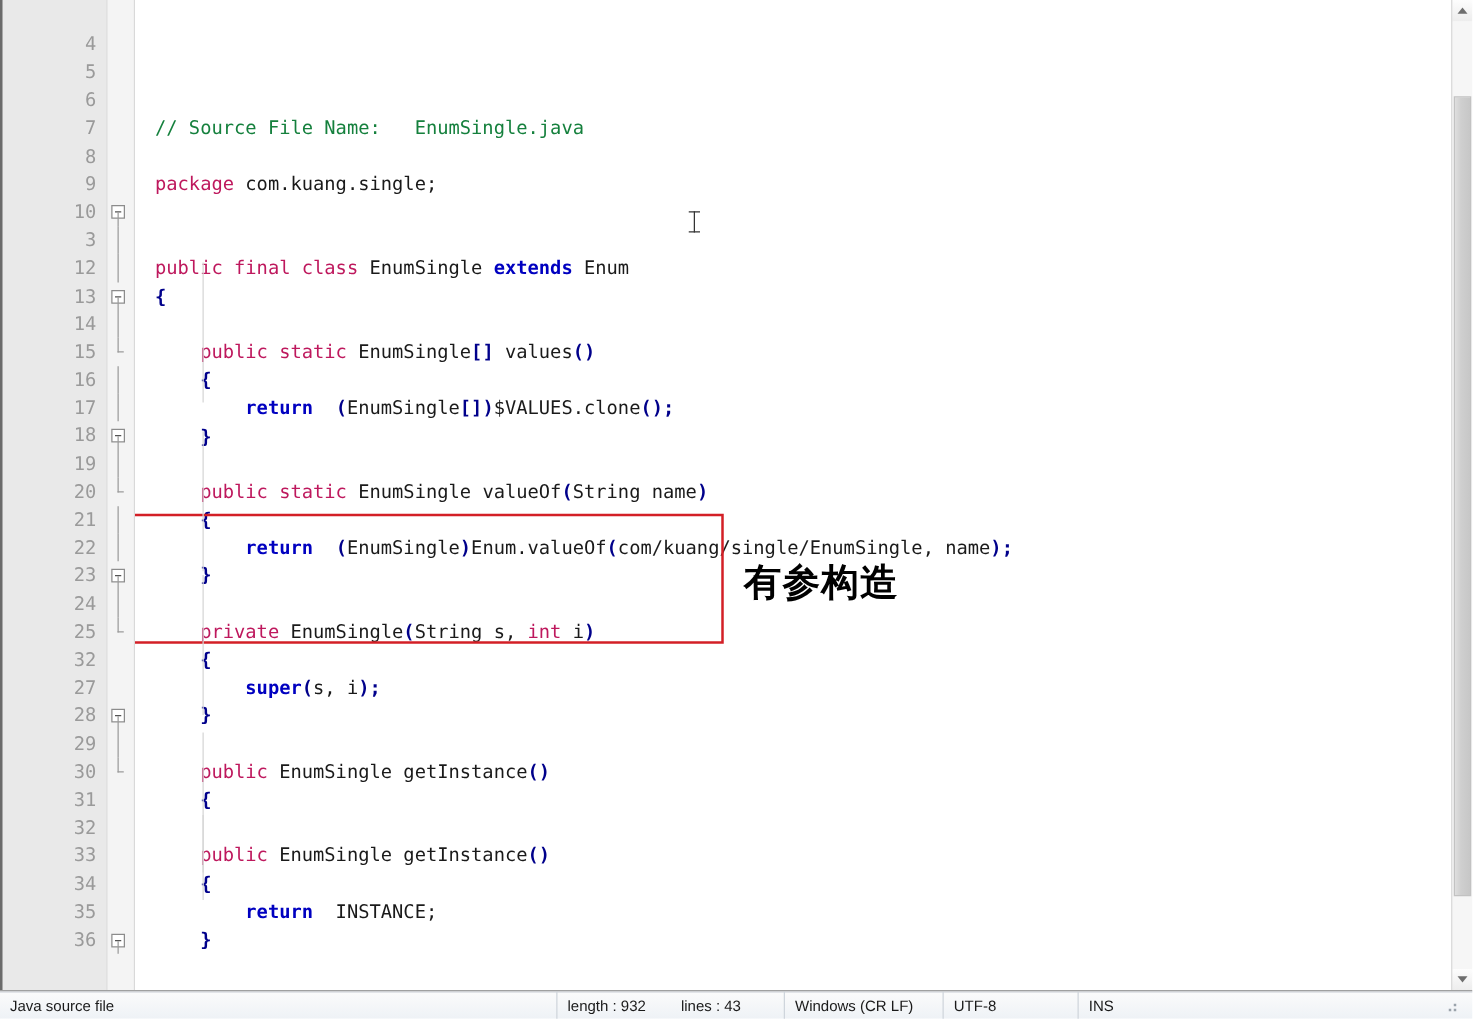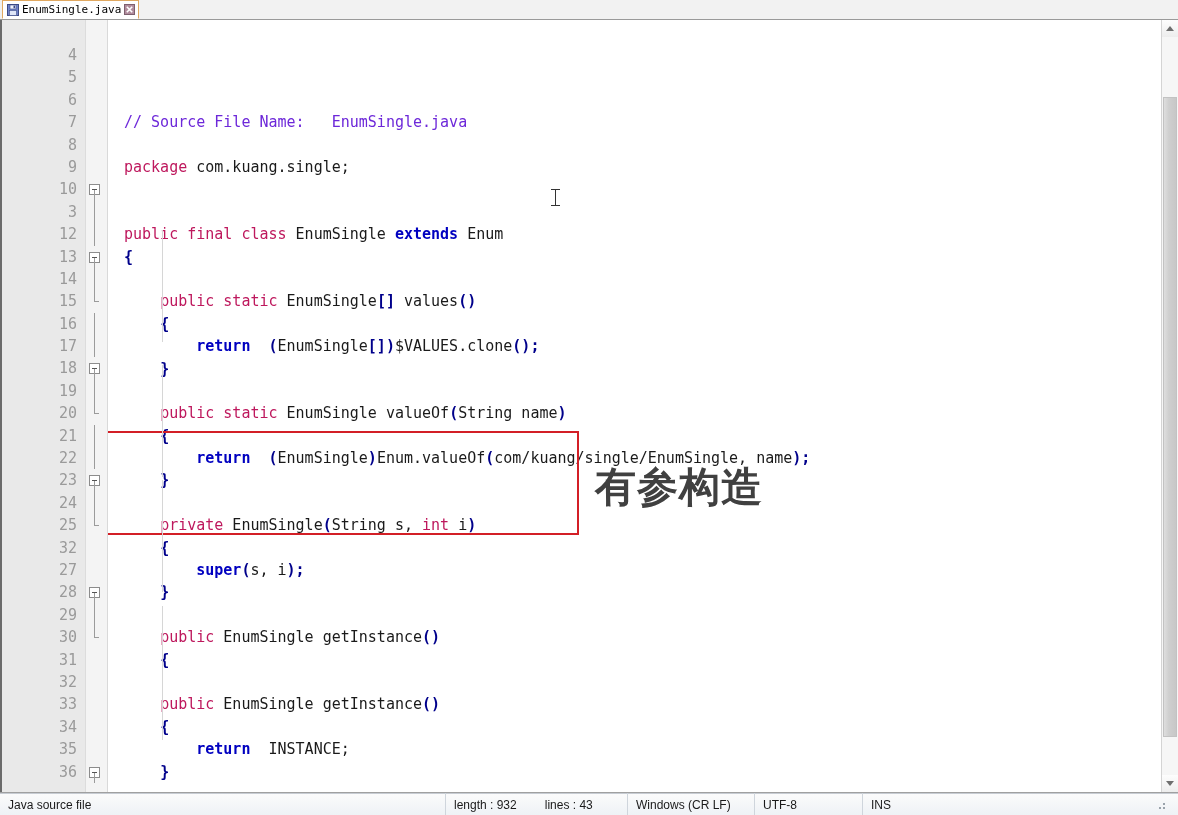--- a/index.html
+++ b/index.html
@@ -150,41 +150,41 @@
     font-size: 15px;
     line-height: 22.4px;
     color: #1a1a1a;
     white-space: pre;
     overflow: hidden;
   }
   .cline { height: 22.4px; white-space: pre; }
 
   .kw   { color: #be185d; }
   .kwb  { color: #0000c0; font-weight: bold; }
-  .cmt  { color: #6d28d9; }
+  .cmt  { color: #15803d; }
   .punc { color: #00008b; font-weight: bold; }
   .id   { color: #1a1a1a; }
 
   .indent-guide {
     position: absolute;
     width: 1px;
     background: #d6d6d6;
   }
 
   
   .redbox {
     position: absolute;
     border: 2px solid #d31f26;
     pointer-events: none;
   }
   .annot-cn {
     position: absolute;
-    color: #404040;
+    color: #000000;
     font-family: "DejaVu Sans", sans-serif;
-    font-size: 41px;
+    font-size: 30px;
     font-weight: bold;
     letter-spacing: 1px;
     white-space: nowrap;
   }
 
   
   .ibeam {
     position: absolute;
     width: 9px; height: 17px;
   }
@@ -278,40 +278,20 @@
     position: absolute;
     width: 2px; height: 2px;
     background: #9aa3ab;
   }
 </style>
 </head>
 <body>
 
 <div id="app">
 
-  <div class="tabbar">
-    <div class="tab">
-      <span class="tab-icon">
-        <svg width="12" height="12" viewBox="0 0 12 12">
-          <rect x="0.5" y="0.5" width="11" height="11" fill="#6f82c8" stroke="#3b4a87"></rect>
-          <rect x="3" y="1" width="6" height="4" fill="#eef2ff" stroke="#3b4a87" stroke-width="0.6"></rect>
-          <rect x="6.5" y="1.6" width="1.6" height="2.6" fill="#3b4a87"></rect>
-          <rect x="2.5" y="6.5" width="7" height="5" fill="#dfe6f8" stroke="#3b4a87" stroke-width="0.6"></rect>
-        </svg>
-      </span>
-      <span class="tab-label">EnumSingle.java</span>
-      <span class="tab-close">
-        <svg width="11" height="11" viewBox="0 0 11 11">
-          <rect x="0.5" y="0.5" width="10" height="10" fill="#b08b9c" stroke="#7d5f6e"></rect>
-          <path d="M2.8 2.8 L8.2 8.2 M8.2 2.8 L2.8 8.2" stroke="#ffffff" stroke-width="1.6"></path>
-        </svg>
-      </span>
-    </div>
-    <div class="tabbar-rest"></div>
-  </div>
 
   <div class="editor-wrap">
 
     <div class="gutter-outer">
       <div class="gutter-left-border"></div>
       <div class="linenums" id="linenums">
           <div>4</div>
           <div>5</div>
           <div>6</div>
           <div>7</div>

